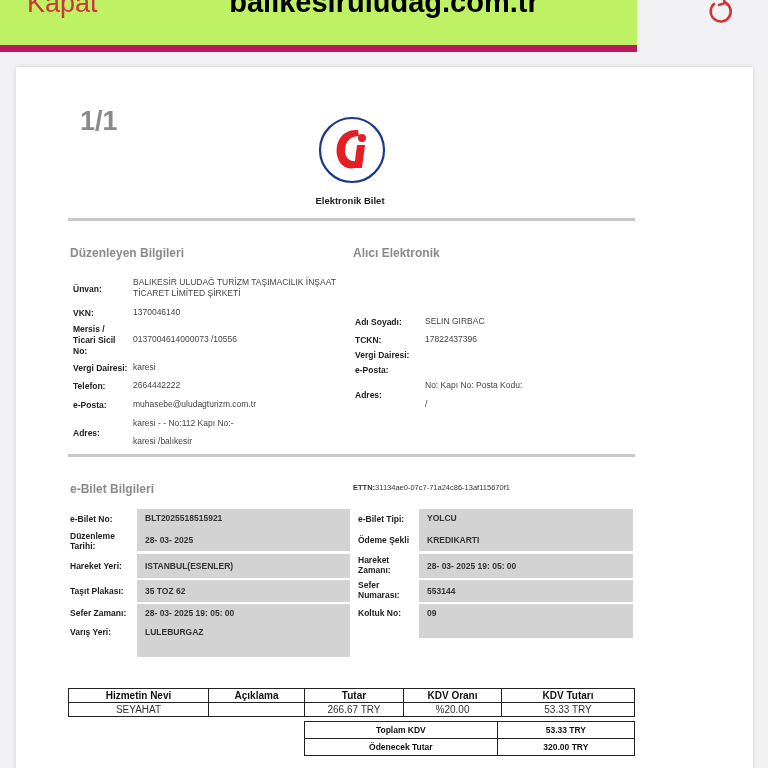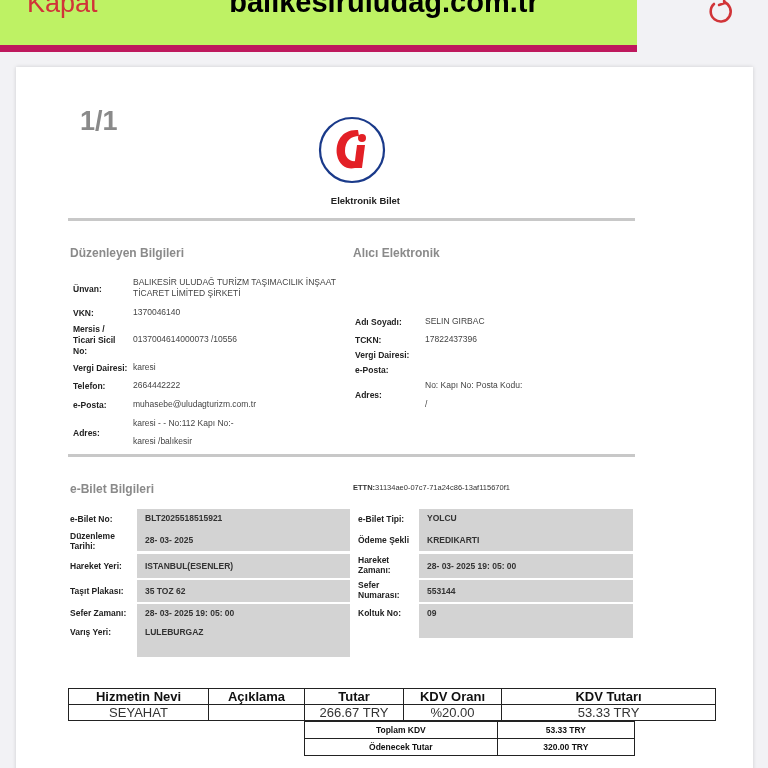--- a/index.html
+++ b/index.html
@@ -4,29 +4,29 @@
 <style>
   * { box-sizing: border-box; margin: 0; padding: 0; }
   html, body { width: 768px; height: 768px; overflow: hidden; background: #f2f2f5; font-family: "Liberation Sans", sans-serif; }
   .topbar { position: absolute; left: 0; top: 0; width: 637px; height: 52px; background: #bef264; border-bottom: 7px solid #be185d; }
   .close-btn { position: absolute; left: 27px; top: -12px; font-size: 27px; color: #d13438; font-family: "Liberation Sans", sans-serif; }
   .site-title { position: absolute; left: 0; width: 768px; top: -14px; text-align: center; font-size: 29px; font-weight: bold; color: #000; }
   .reload { position: absolute; left: 704px; top: 0; width: 32px; height: 24px; }
   .page { position: absolute; left: 16px; top: 67px; width: 737px; height: 720px; background: #fff; box-shadow: 0 0 4px rgba(0,0,0,0.15); }
   .pagenum { position: absolute; left: 80px; top: 106px; font-size: 27px; font-weight: bold; color: #8a8a8a; }
   .logo { position: absolute; left: 318px; top: 116px; width: 68px; height: 68px; }
-  .doc-title { position: absolute; left: 300px; top: 195px; width: 100px; text-align: right; font-size: 9.5px; font-weight: bold; color: #222; }
+  .doc-title { position: absolute; left: 300px; top: 195px; width: 100px; text-align: center; font-size: 9.5px; font-weight: bold; color: #222; }
   .hr { position: absolute; left: 68px; width: 567px; height: 3px; background: #c8c8c8; }
   .section-title { position: absolute; font-size: 12px; font-weight: bold; color: #8a8a8a; }
   .lbl { position: absolute; font-size: 8.5px; font-weight: bold; color: #222; line-height: 10px; }
   .val { position: absolute; font-size: 8.5px; color: #444; line-height: 11px; }
   .field { position: absolute; height: 34px; background: #d3d3d3; font-size: 8.5px; font-weight: bold; color: #333; padding-left: 8px; line-height: 18px; }
   .etn { position: absolute; left: 353px; top: 483px; font-size: 7.5px; color: #333; }
   .etn b { font-weight: bold; }
-  table.items { position: absolute; left: 68px; top: 688px; width: 648px; border-collapse: collapse; font-size: 13px; }
+  table.items { position: absolute; left: 68px; top: 688px; width: 567px; border-collapse: collapse; font-size: 10px; }
   table.items th, table.items td { border: 1px solid #222; text-align: center; height: 14px; padding: 0 2px; }
   table.items th { font-weight: bold; color: #111; }
   table.items td { color: #333; }
   table.totals { position: absolute; left: 304px; top: 721px; width: 331px; border-collapse: collapse; font-size: 8.5px; font-weight: bold; }
   table.totals td { border: 1px solid #222; text-align: center; height: 17px; color: #111; }
 </style>
 </head>
 <body>
 
 <div class="topbar">

